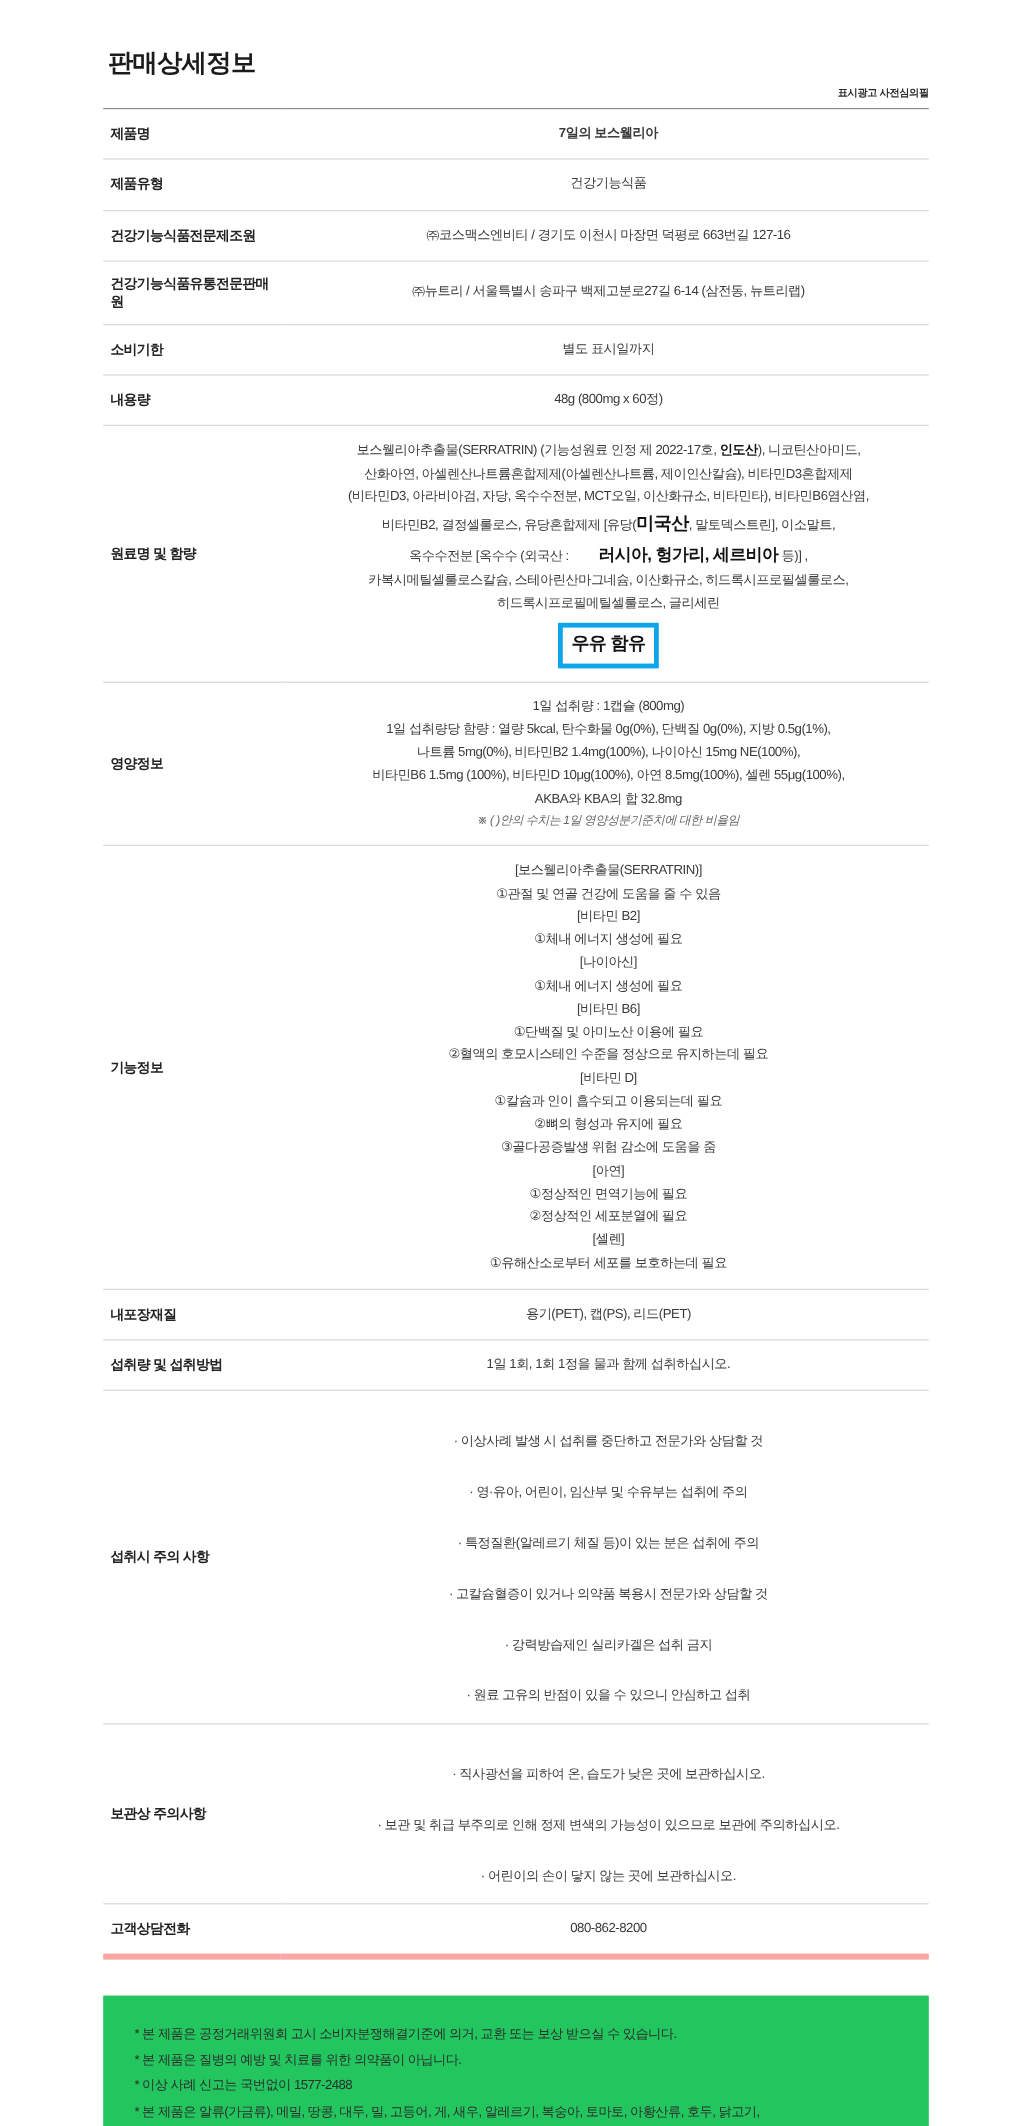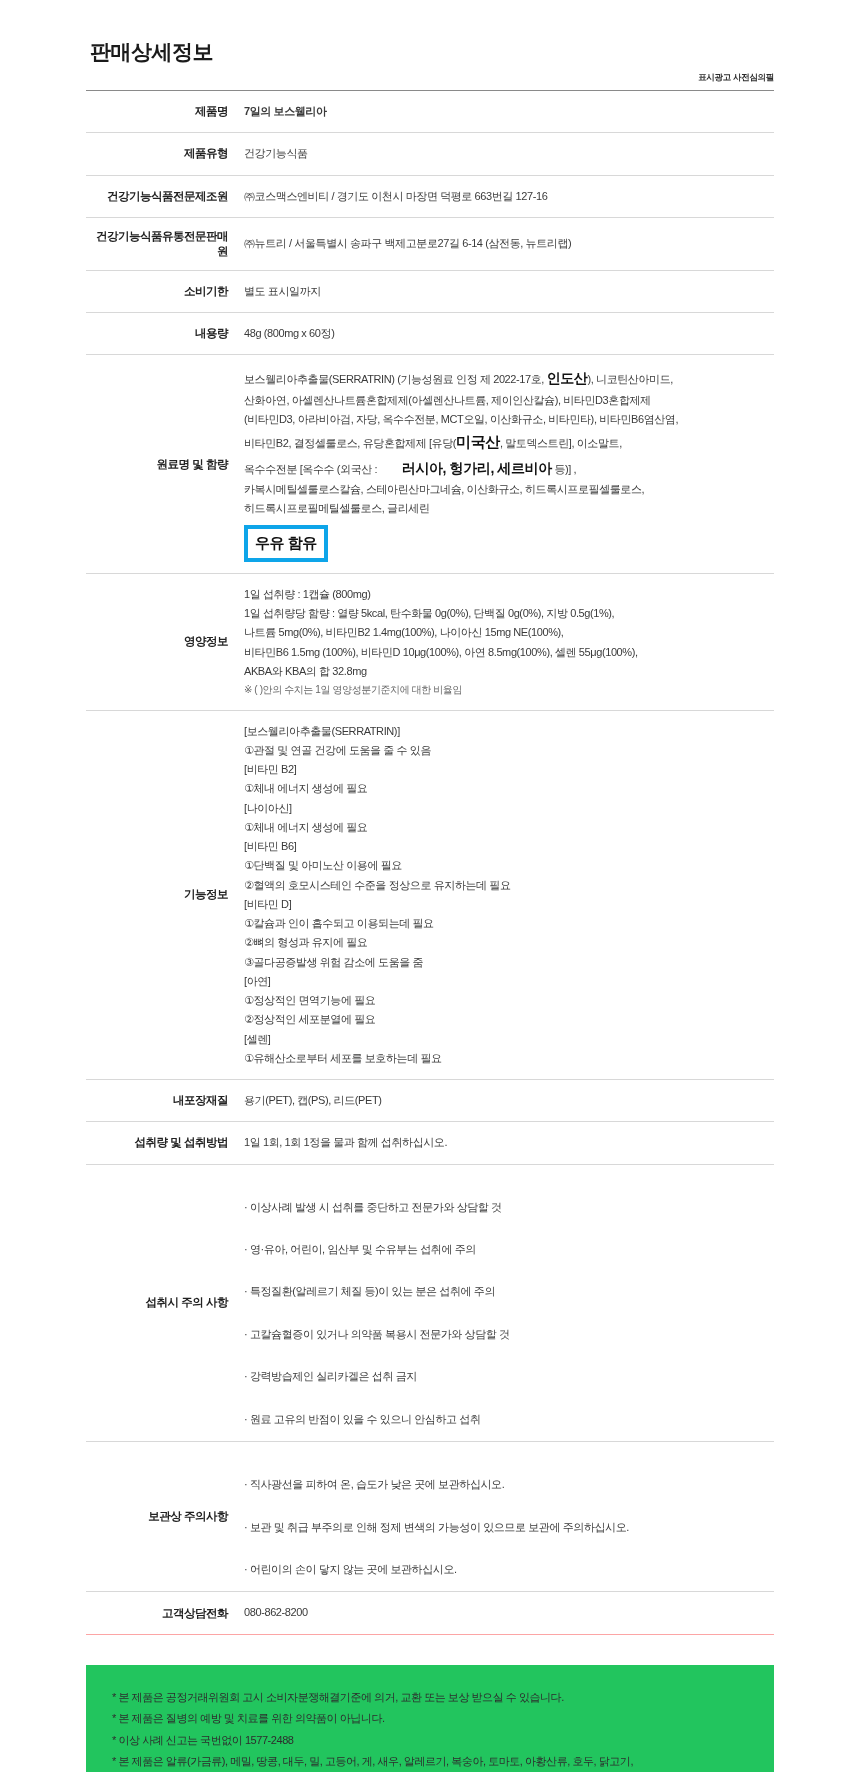--- a/index.html
+++ b/index.html
@@ -38,63 +38,65 @@
     border-collapse: collapse;
     table-layout: fixed;
   }
   table.spec tr {
     border-top: 1px solid #d8d8d8;
   }
   table.spec tr:first-child {
     border-top: 1px solid #8a8a8a;
   }
   table.spec tr.last-row {
-    border-bottom: 1px solid #fca5a5;
+    border-bottom: 5px solid #fca5a5;
   }
   table.spec th {
     width: 148px;
-    text-align: right;
+    text-align: left;
     vertical-align: middle;
     font-size: 11.5px;
     font-weight: bold;
     color: #222;
     padding: 11px 6px 11px 6px;
     letter-spacing: -0.5px;
   }
   table.spec td {
     font-size: 11px;
     color: #3a3a3a;
     padding: 11px 4px 11px 10px;
     vertical-align: middle;
     line-height: 1.75;
     letter-spacing: -0.4px;
+    text-align: center;
   }
   td.product-name {
     font-size: 17px;
     font-weight: bold;
     color: #111;
     letter-spacing: -0.6px;
   }
   .ing-line { display: block; }
-  .big1 { font-size: 14px; font-weight: bold; color: #111; }
+  .big1 { font-size: 11px; font-weight: bold; color: #111; }
   .big2 { font-size: 15px; font-weight: bold; color: #111; }
   .big3 { font-size: 14px; font-weight: bold; color: #111; margin-left: 22px; }
   .milk-badge {
     display: inline-block;
     border: 4px solid #0ea5e9;
     padding: 1px 7px 2px 7px;
     font-size: 15px;
     font-weight: bold;
     color: #111;
     margin-top: 6px;
     letter-spacing: -0.5px;
   }
   .note-small {
     font-size: 10px;
     color: #666;
+    font-style: italic;
   }
   .func-list { line-height: 1.78; }
   .bullets div {
     line-height: 1.95;
     margin-top: 21px;
   }
   .footer-box {
     margin-top: 30px;
     background: #22c55e;
     padding: 22px 26px 24px 26px;

